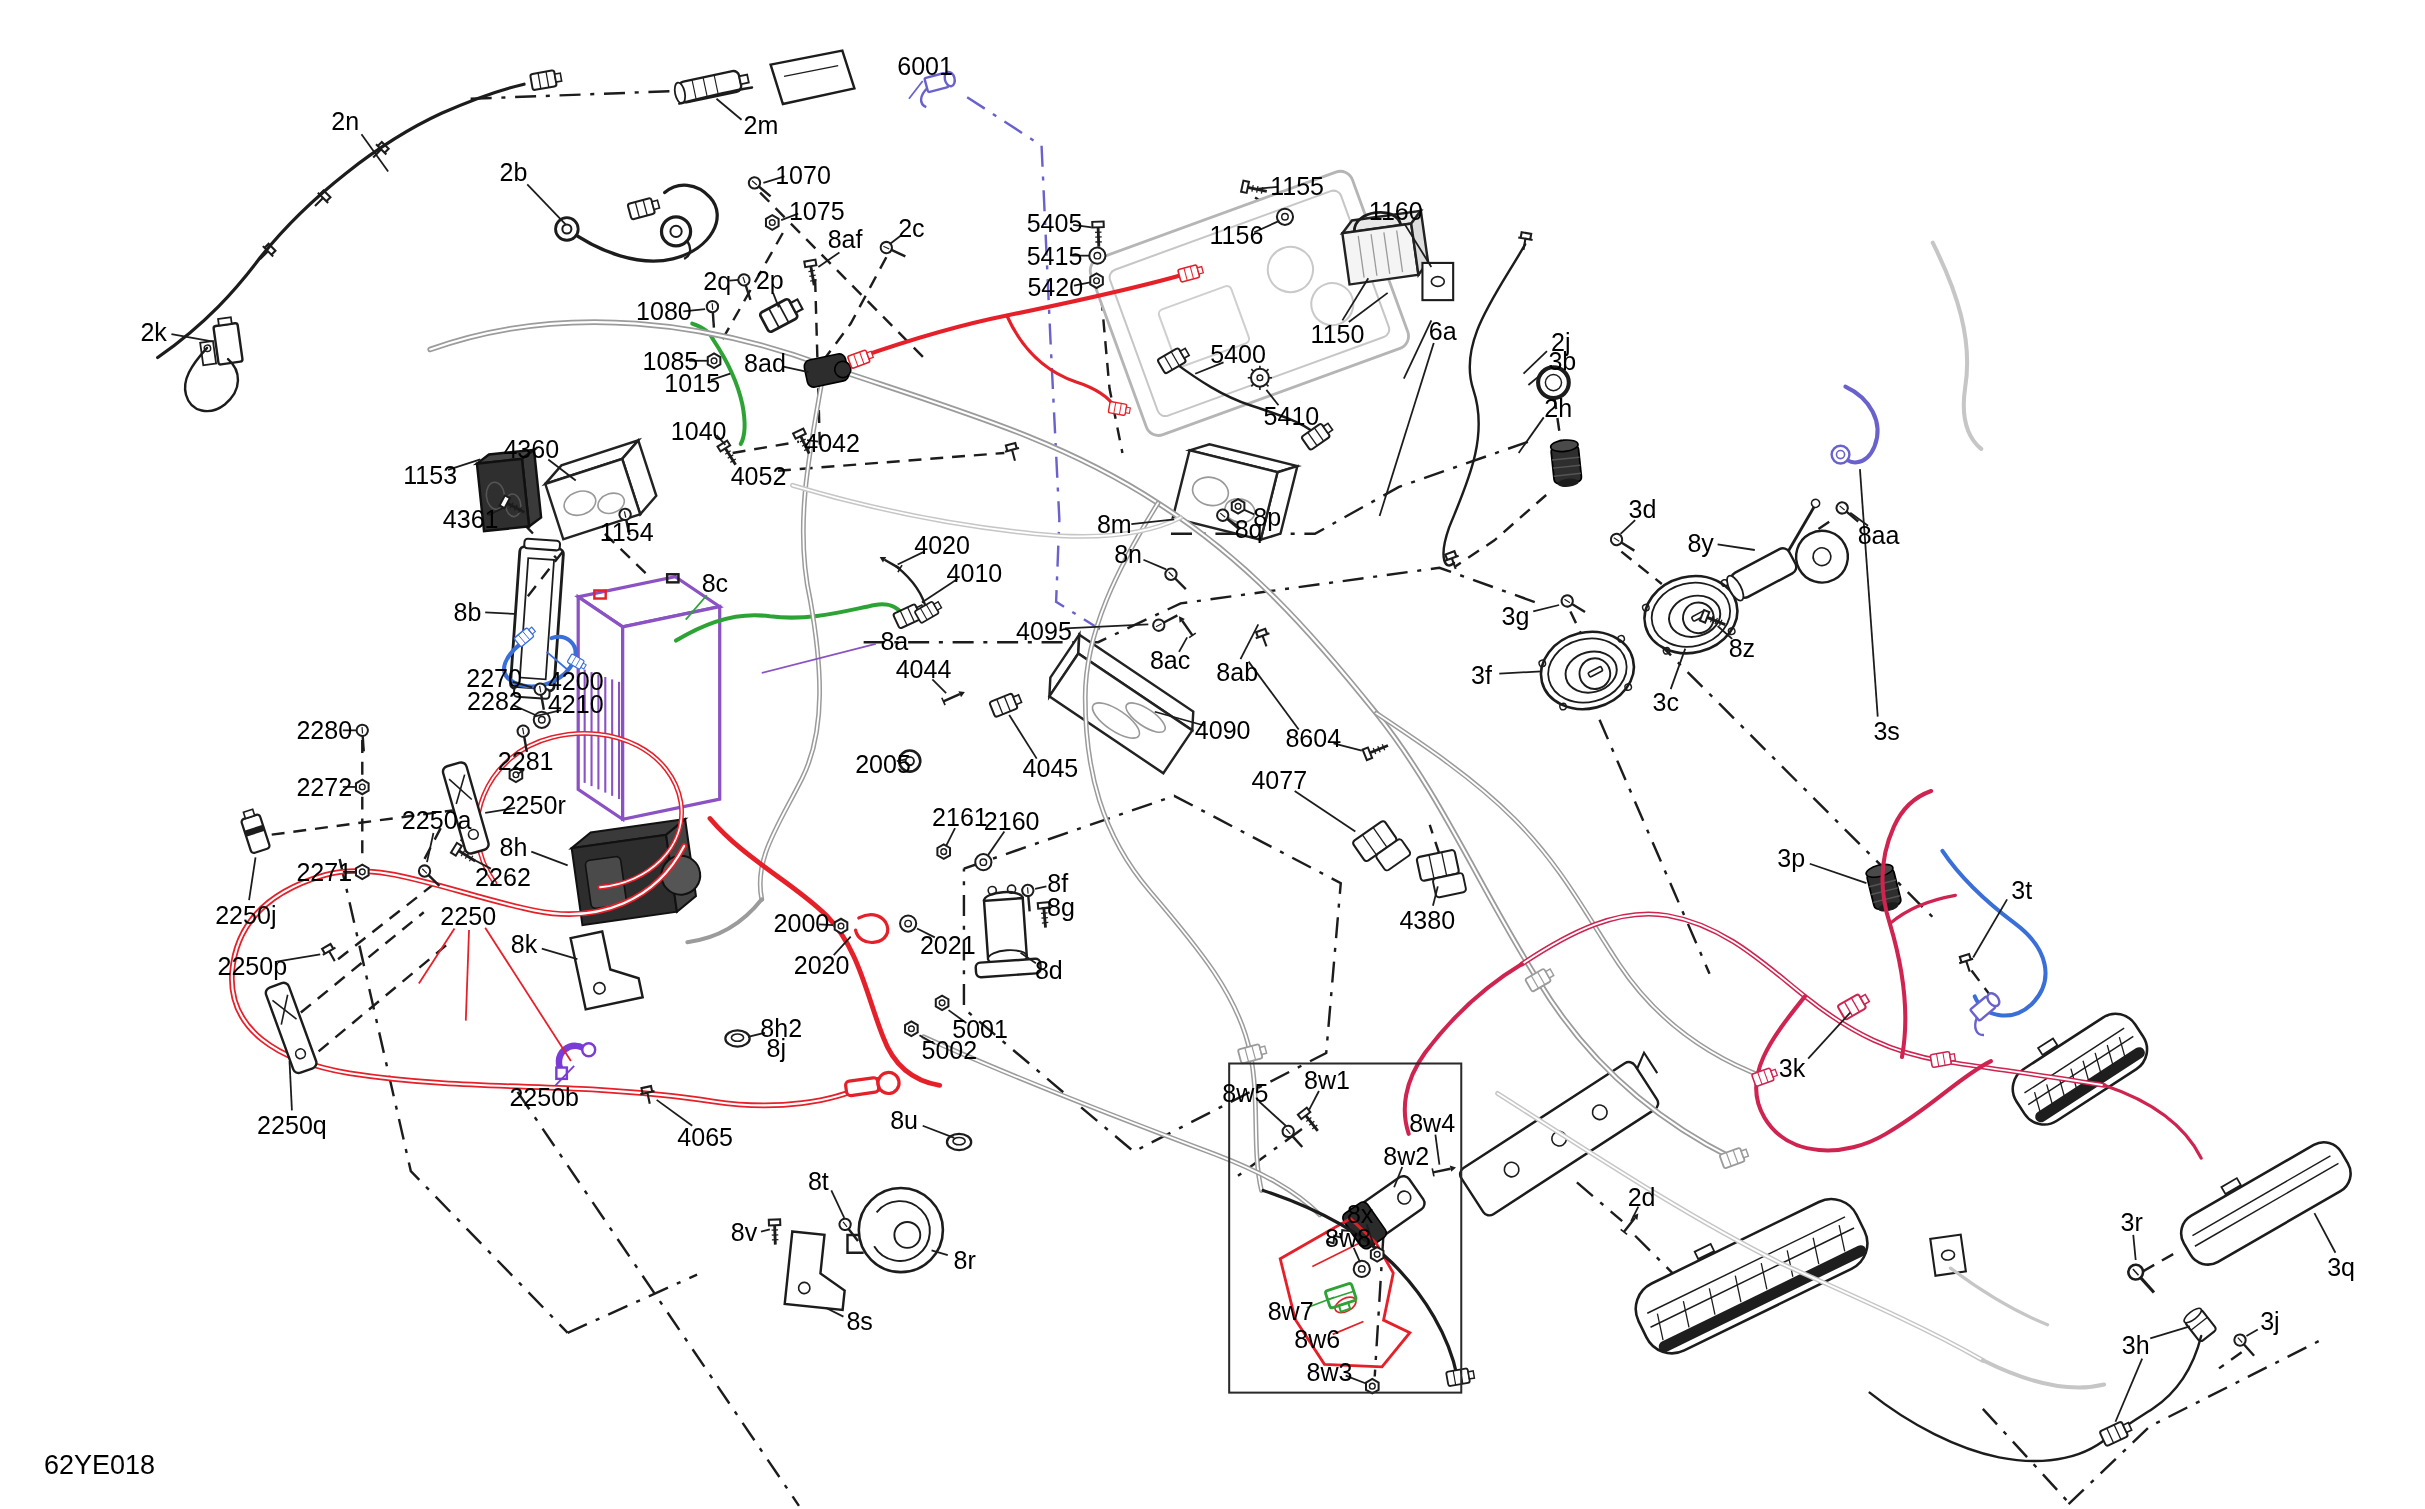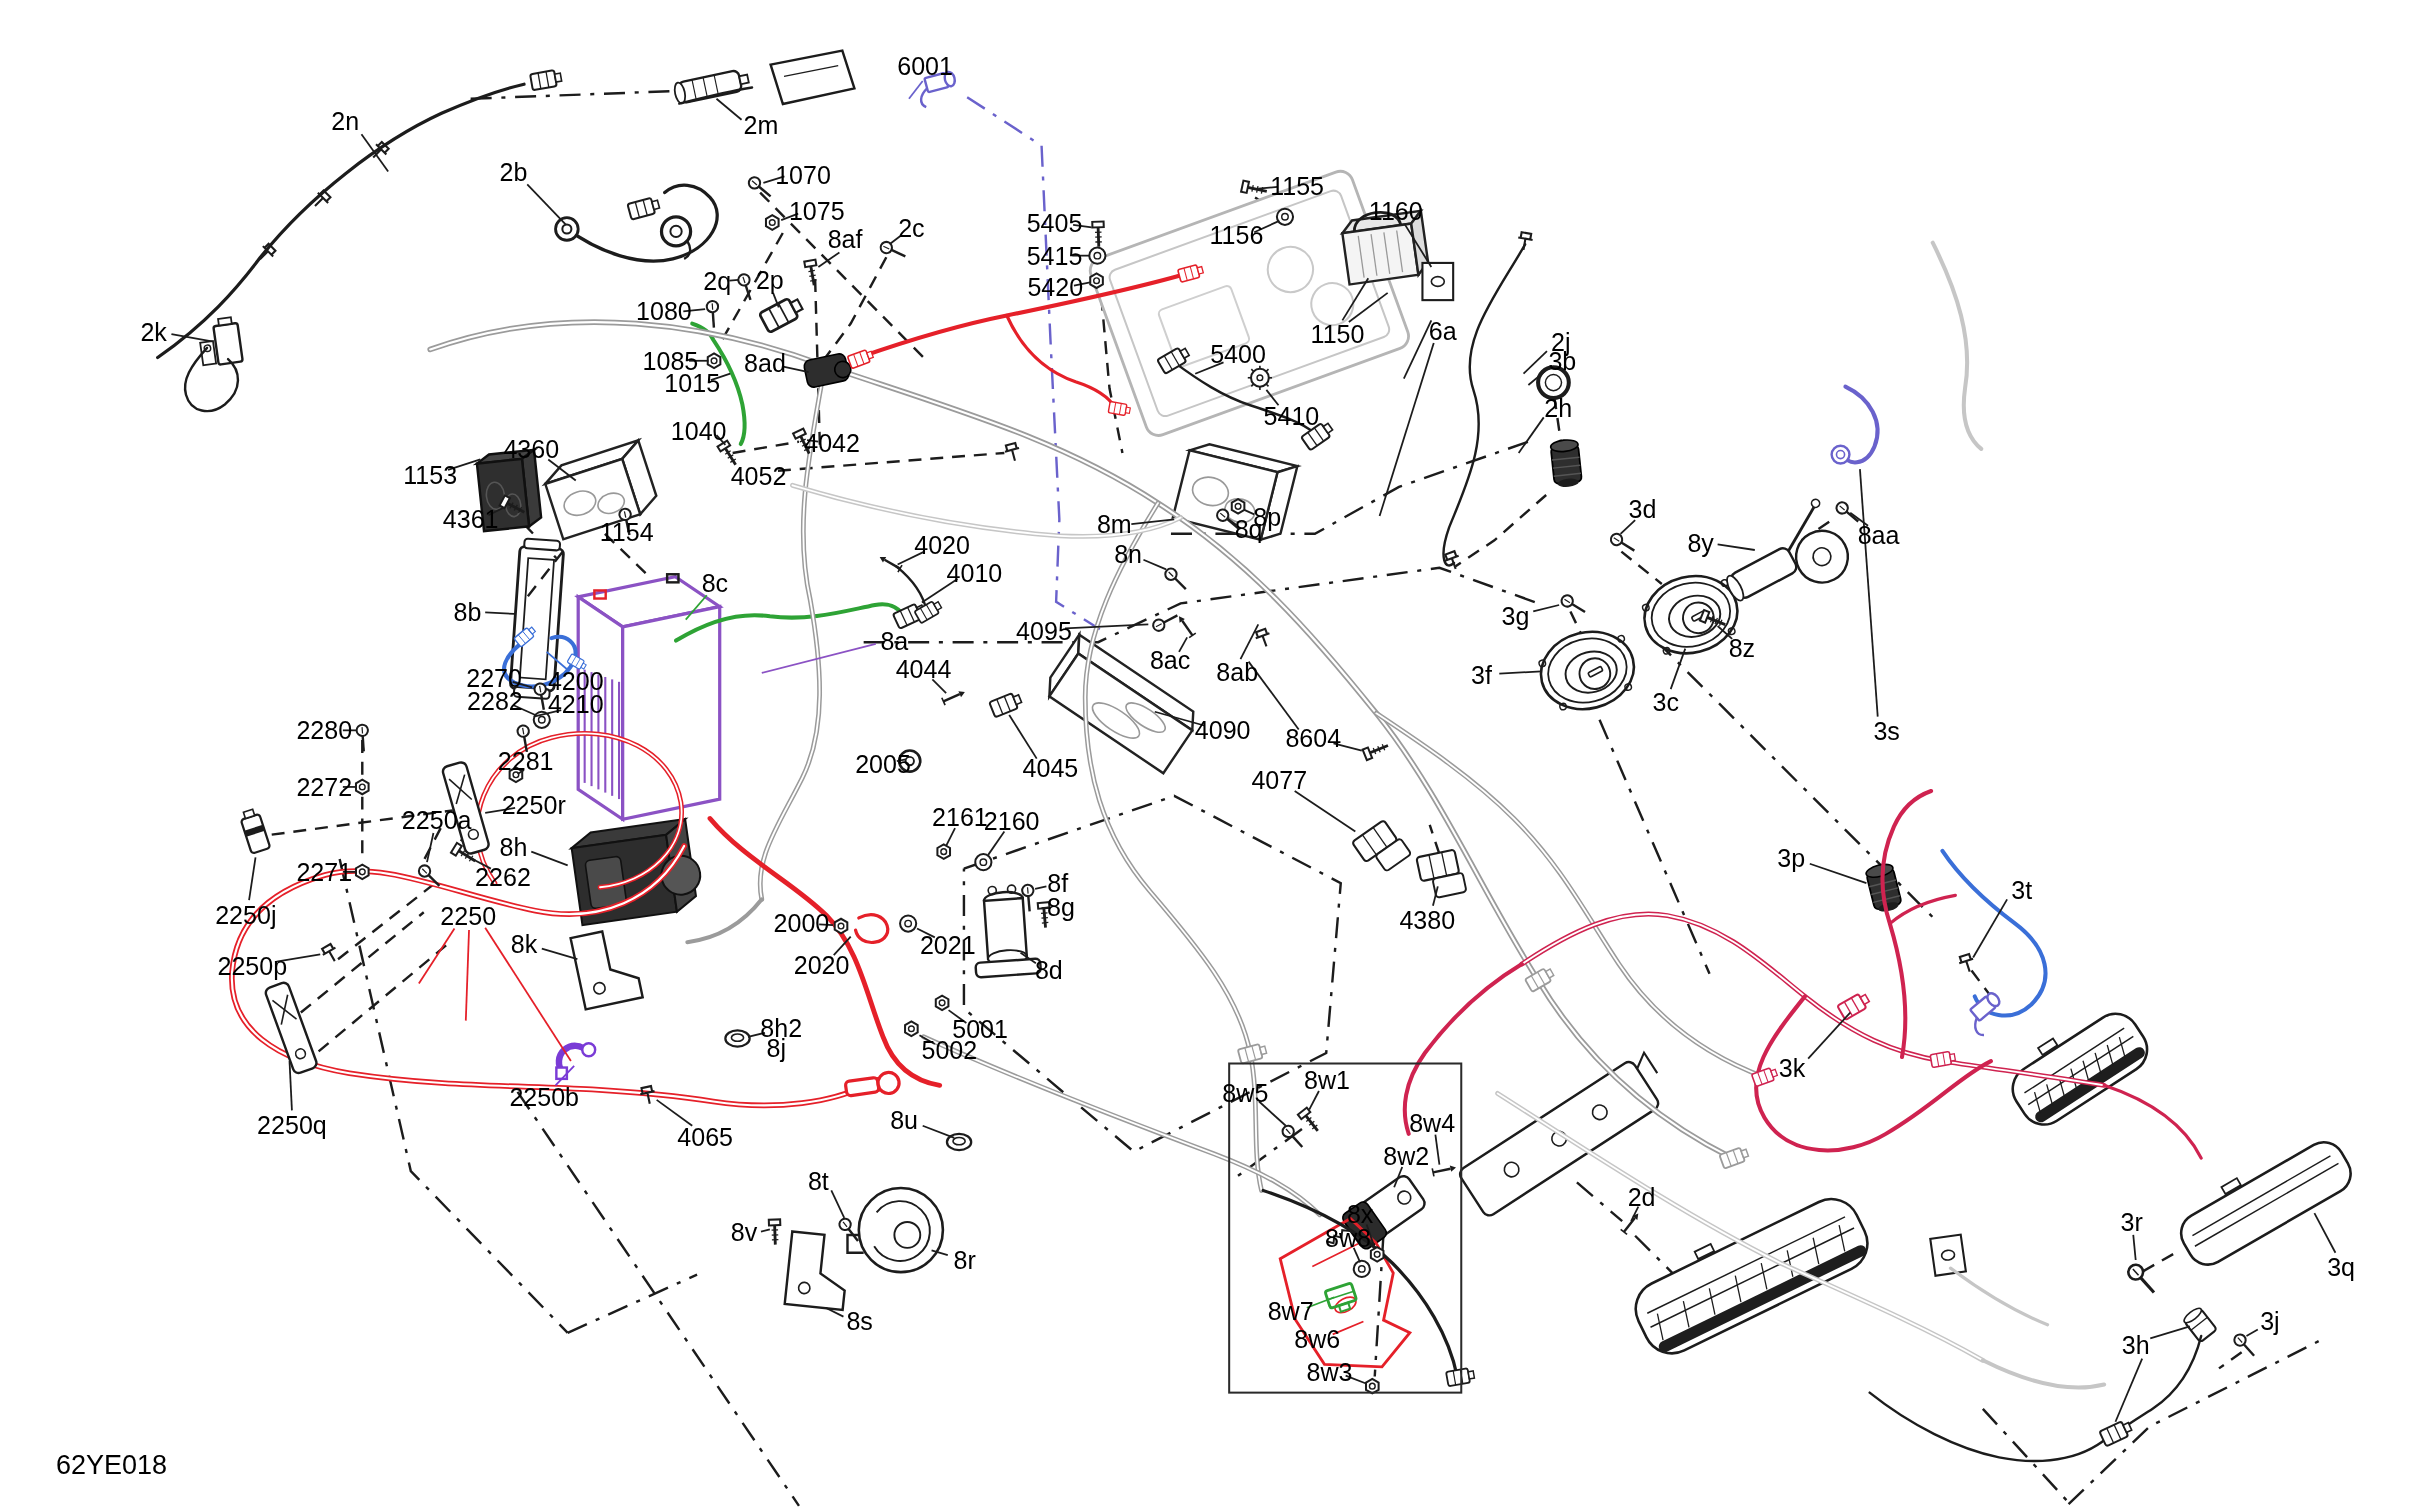--- a/index.html
+++ b/index.html
@@ -1,20 +1,20 @@
 <!DOCTYPE html>
 <html style="font-size:13px"><head>
 <meta charset="utf-8">
 <style>
   html,body{margin:0;padding:0;background:#fff;}
   .stage{position:relative;width:2426px;height:1510px;background:#ffffff;overflow:hidden;
          font-family:"Liberation Sans",sans-serif;}
   svg{position:absolute;left:0;top:0;}
   svg text{font-family:"Liberation Sans","DejaVu Sans",sans-serif;fill:#000;}
-  .code-label{position:absolute;left:56px;top:1450px;font-size:27px;color:#000;
+  .code-label{position:absolute;left:44px;top:1450px;font-size:27px;color:#000;
               font-family:"Liberation Sans",sans-serif;}
 </style>
 </head>
 <body>
 
 <div class="stage">
   <svg id="diagram" width="2426" height="1510" viewBox="0 0 3000 1867">
       <g>
         <polyline points="940,238 1148,448" fill="none" stroke="#1c1c1c" stroke-width="3" stroke-dasharray="16,11"></polyline>
         <polyline points="968,288 892,422" fill="none" stroke="#1c1c1c" stroke-width="3" stroke-dasharray="16,11"></polyline>

